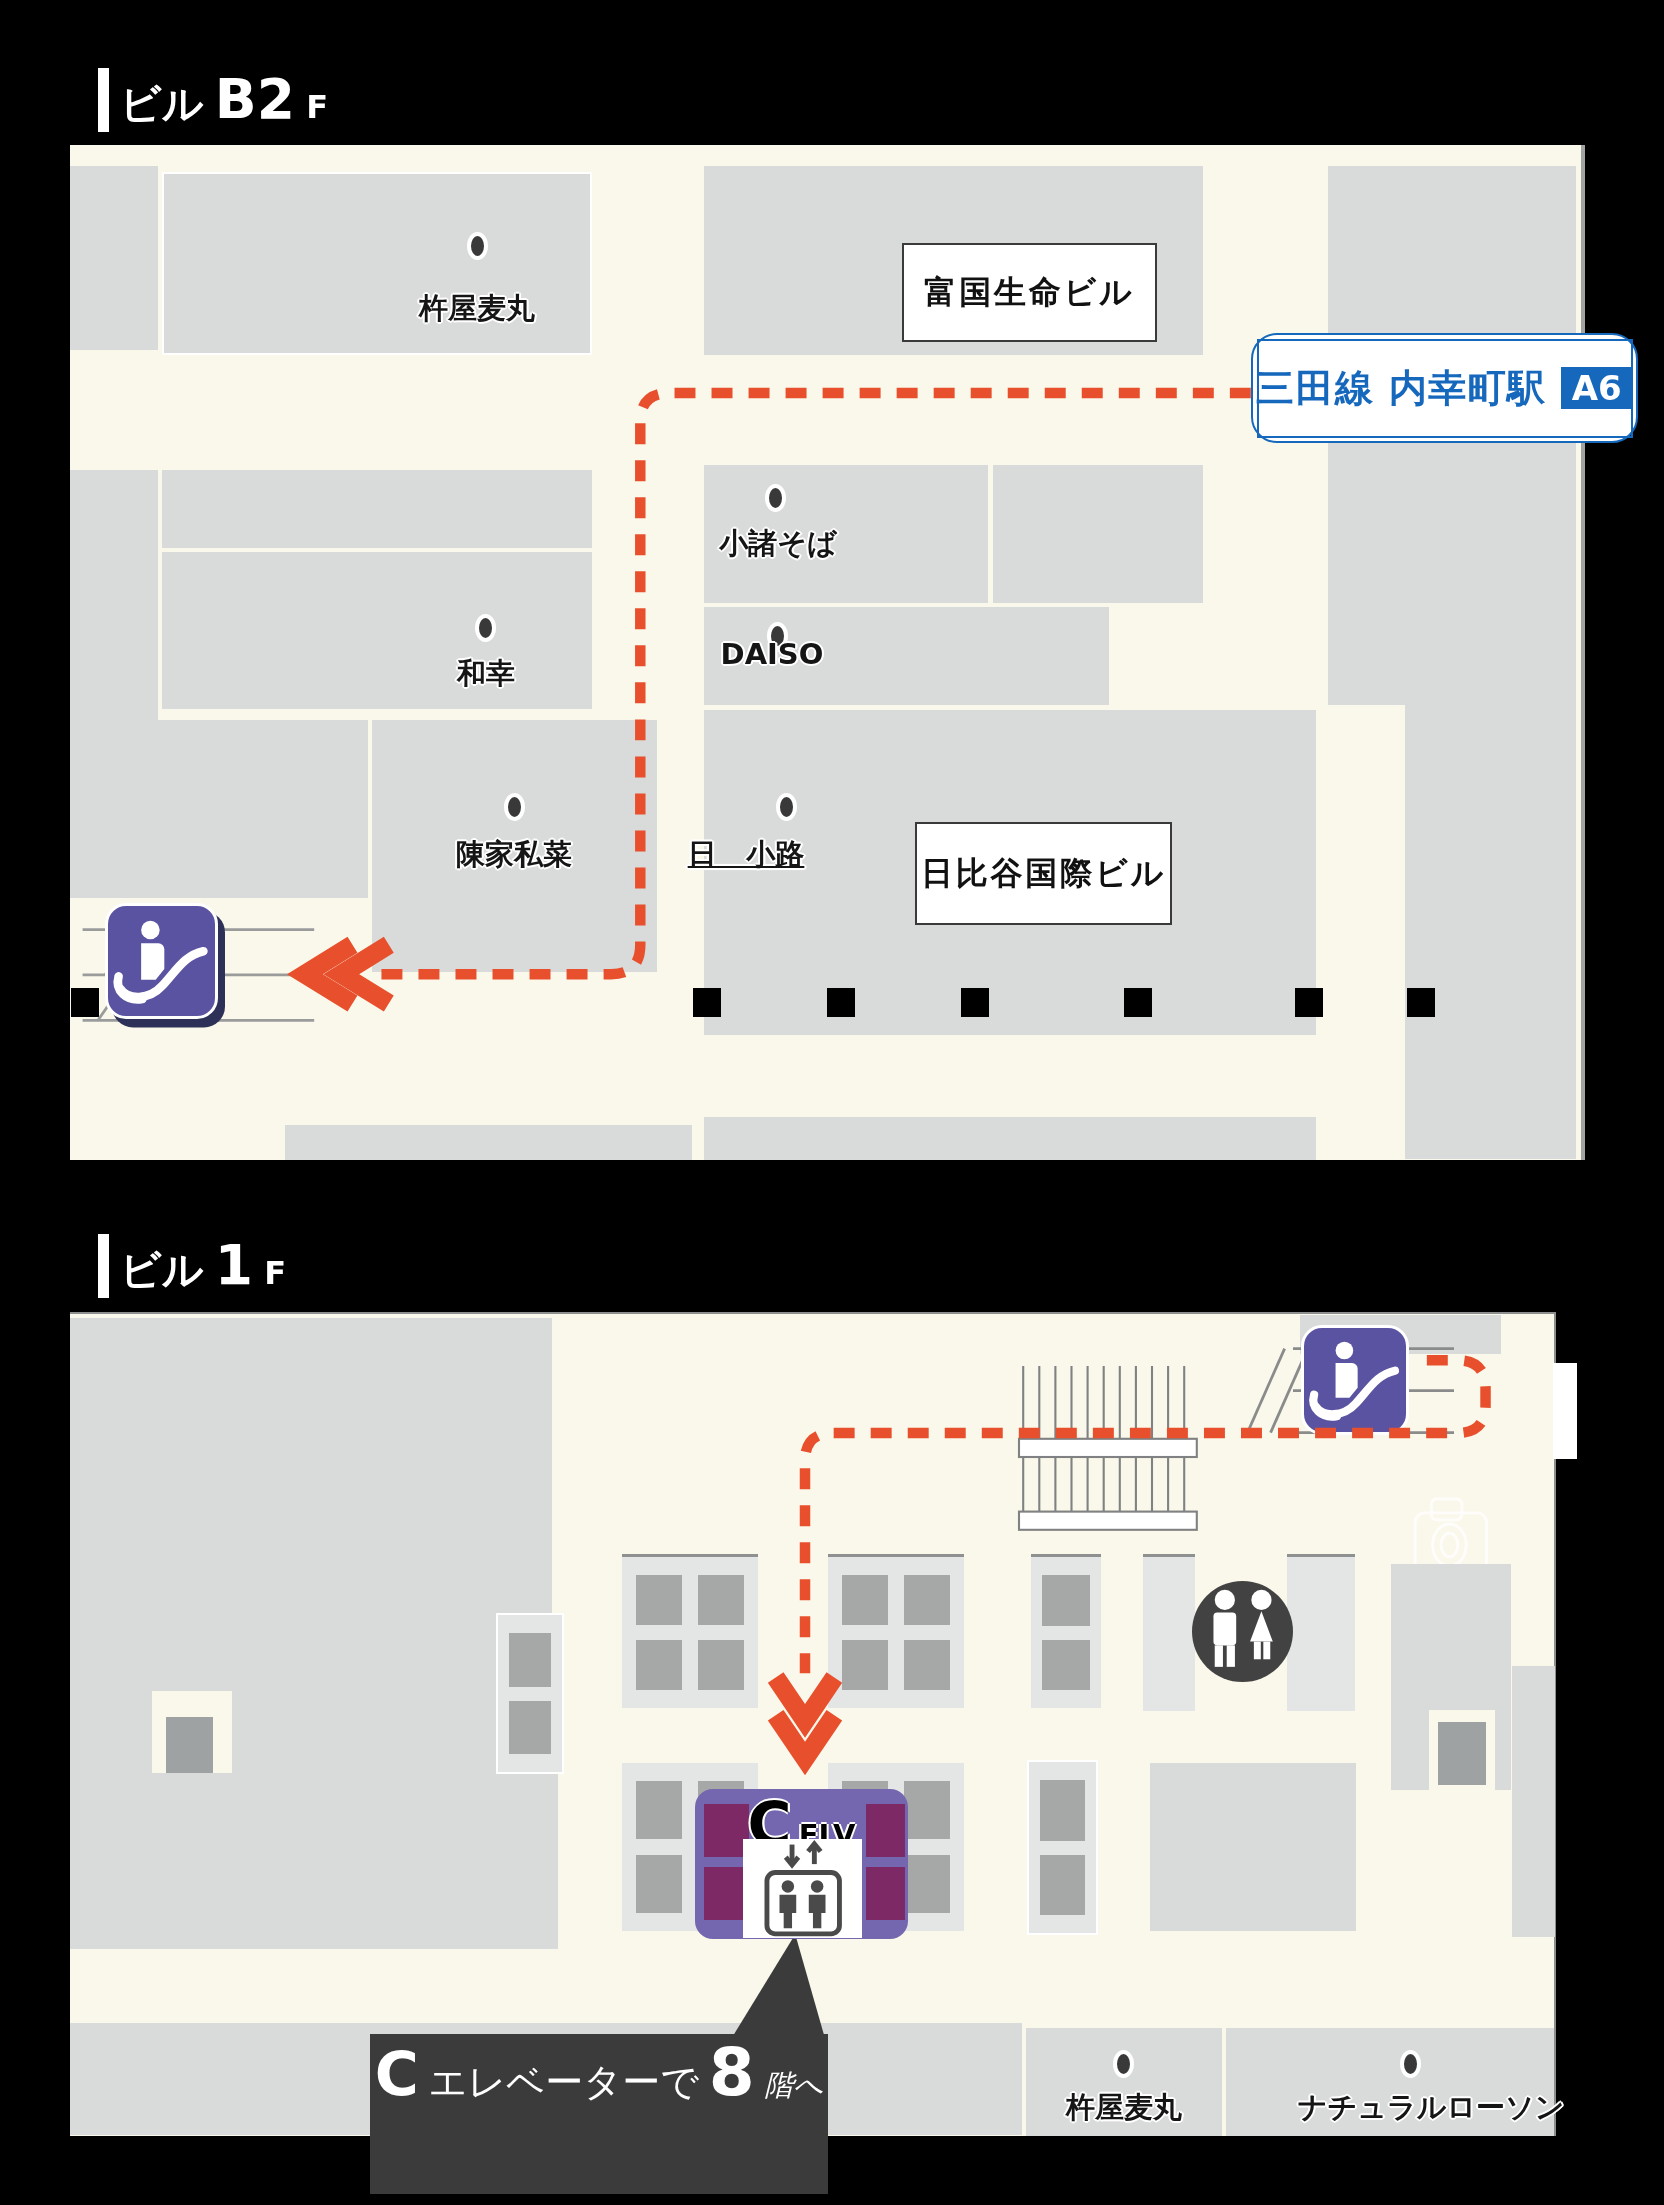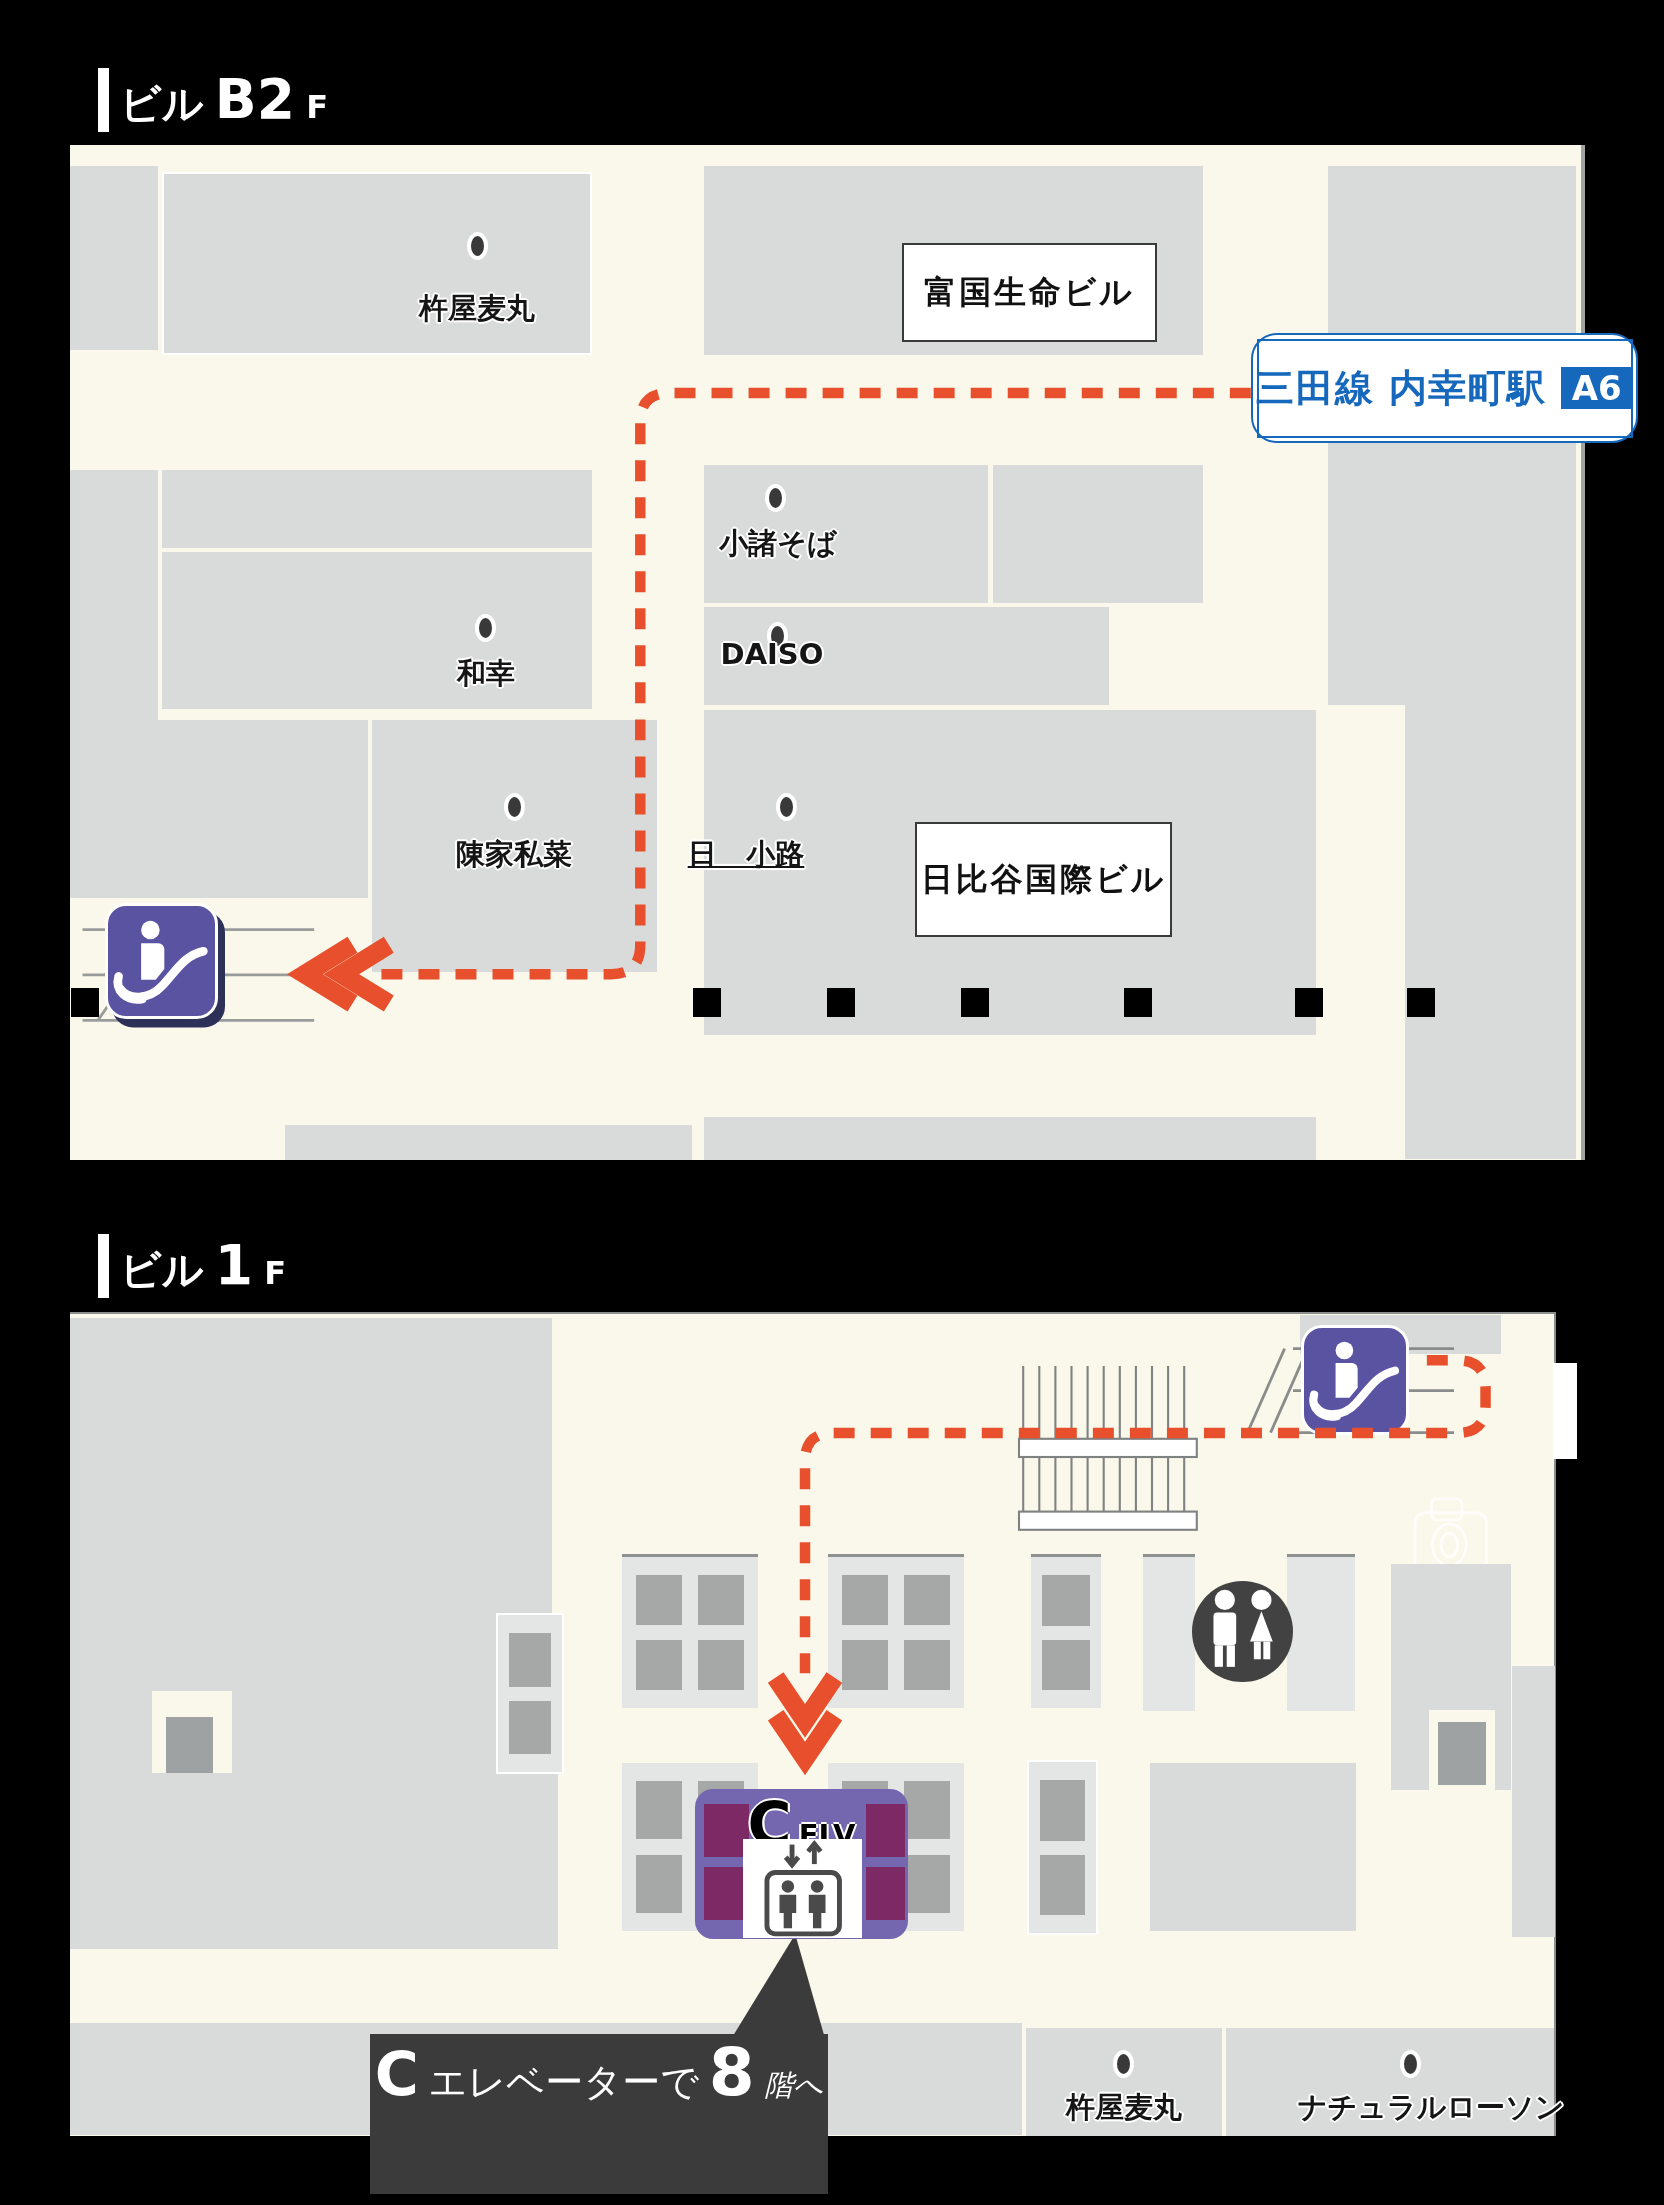--- a/index.html
+++ b/index.html
@@ -79,21 +79,21 @@
     <div class="dot" style="left:697px;top:477px;"></div>
     <div class="slabel" style="left:702px;top:492px;">DAISO</div>
 
     <div class="dot" style="left:434px;top:648px;"></div>
     <div class="slabel" style="left:444px;top:690px;">陳家私菜</div>
 
     <div class="dot" style="left:706px;top:648px;"></div>
     <div class="slabel" style="left:676px;top:690px;text-decoration:underline;">日ゞ小路</div>
 
     <div class="bbox" style="left:832px;top:58px;width:255px;height:99px;">富国生命ビル</div>
-    <div class="bbox" style="left:845px;top:637px;width:257px;height:115px;">日比谷国際ビル</div>
+    <div class="bbox" style="left:845px;top:637px;width:257px;height:103px;">日比谷国際ビル</div>
 
     <div class="abs" style="left:0.7px;top:843px;width:28px;height:29px;background:#000;"></div>
     <div class="abs" style="left:106px;top:843px;width:28px;height:29px;background:#000;"></div>
     <div class="abs" style="left:623px;top:843px;width:28px;height:29px;background:#000;"></div>
     <div class="abs" style="left:757px;top:843px;width:28px;height:29px;background:#000;"></div>
     <div class="abs" style="left:891px;top:843px;width:28px;height:29px;background:#000;"></div>
     <div class="abs" style="left:1054px;top:843px;width:28px;height:29px;background:#000;"></div>
     <div class="abs" style="left:1225px;top:843px;width:28px;height:29px;background:#000;"></div>
     <div class="abs" style="left:1337px;top:843px;width:28px;height:29px;background:#000;"></div>
 

